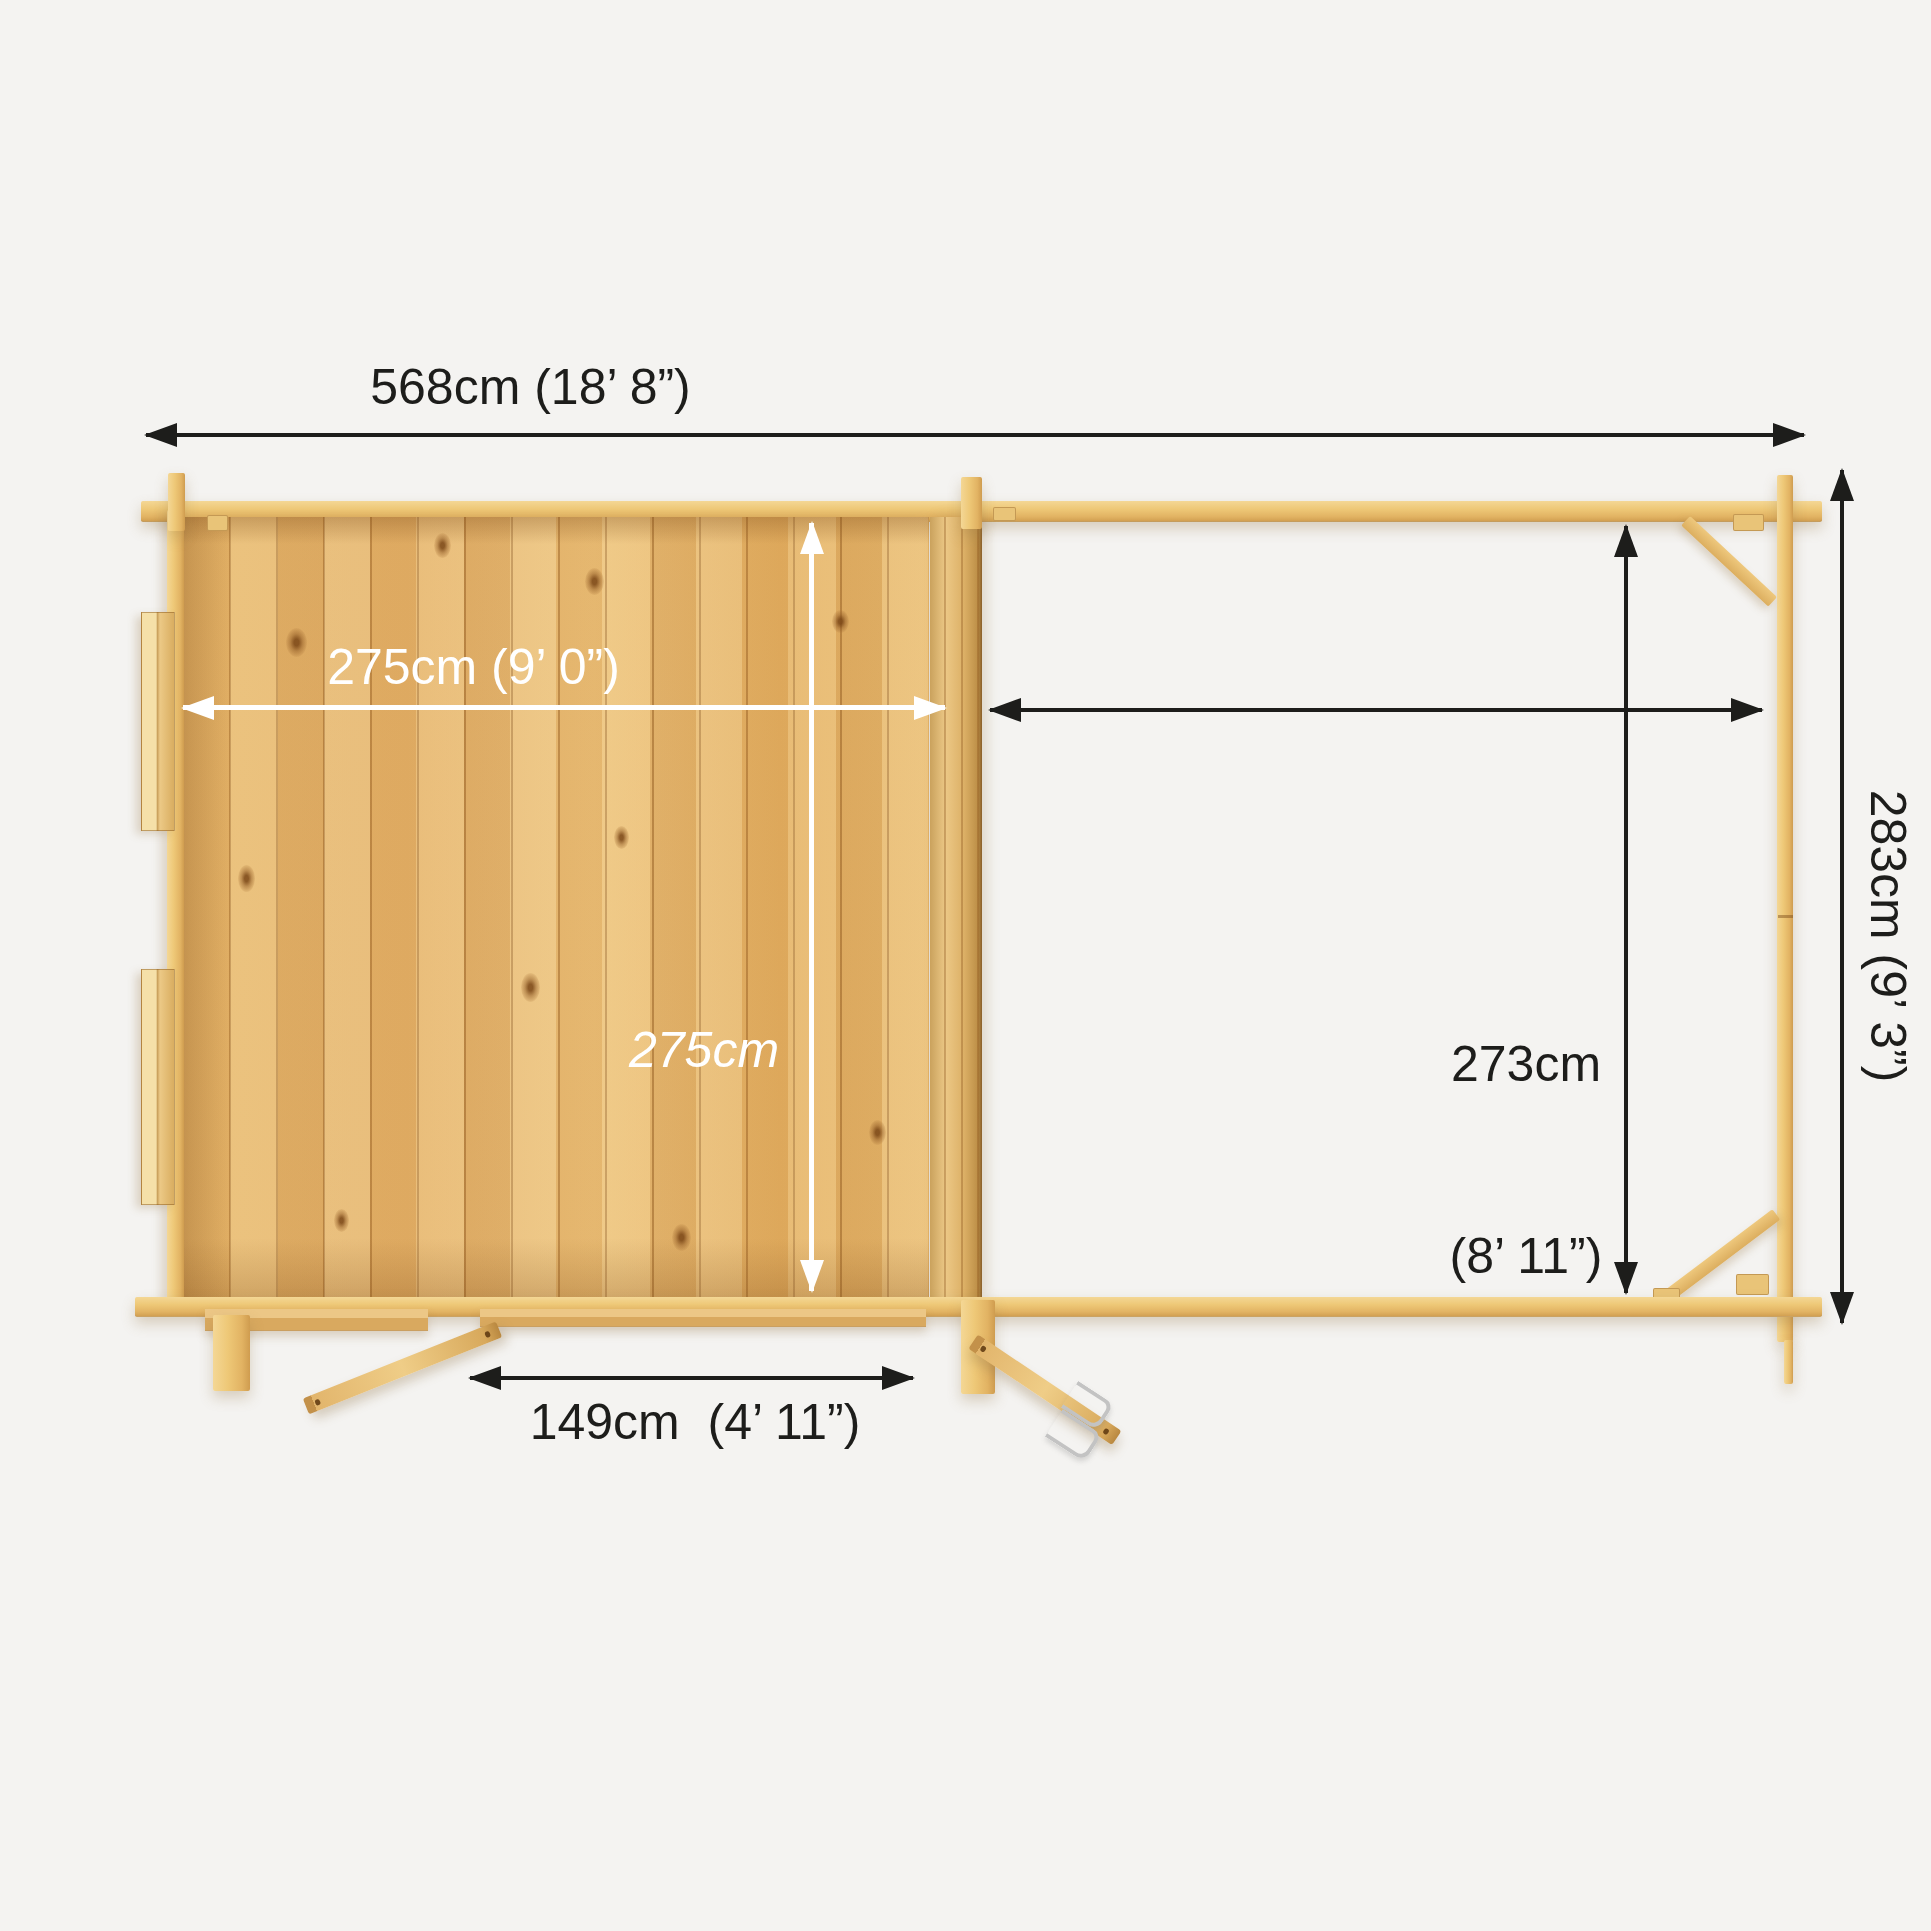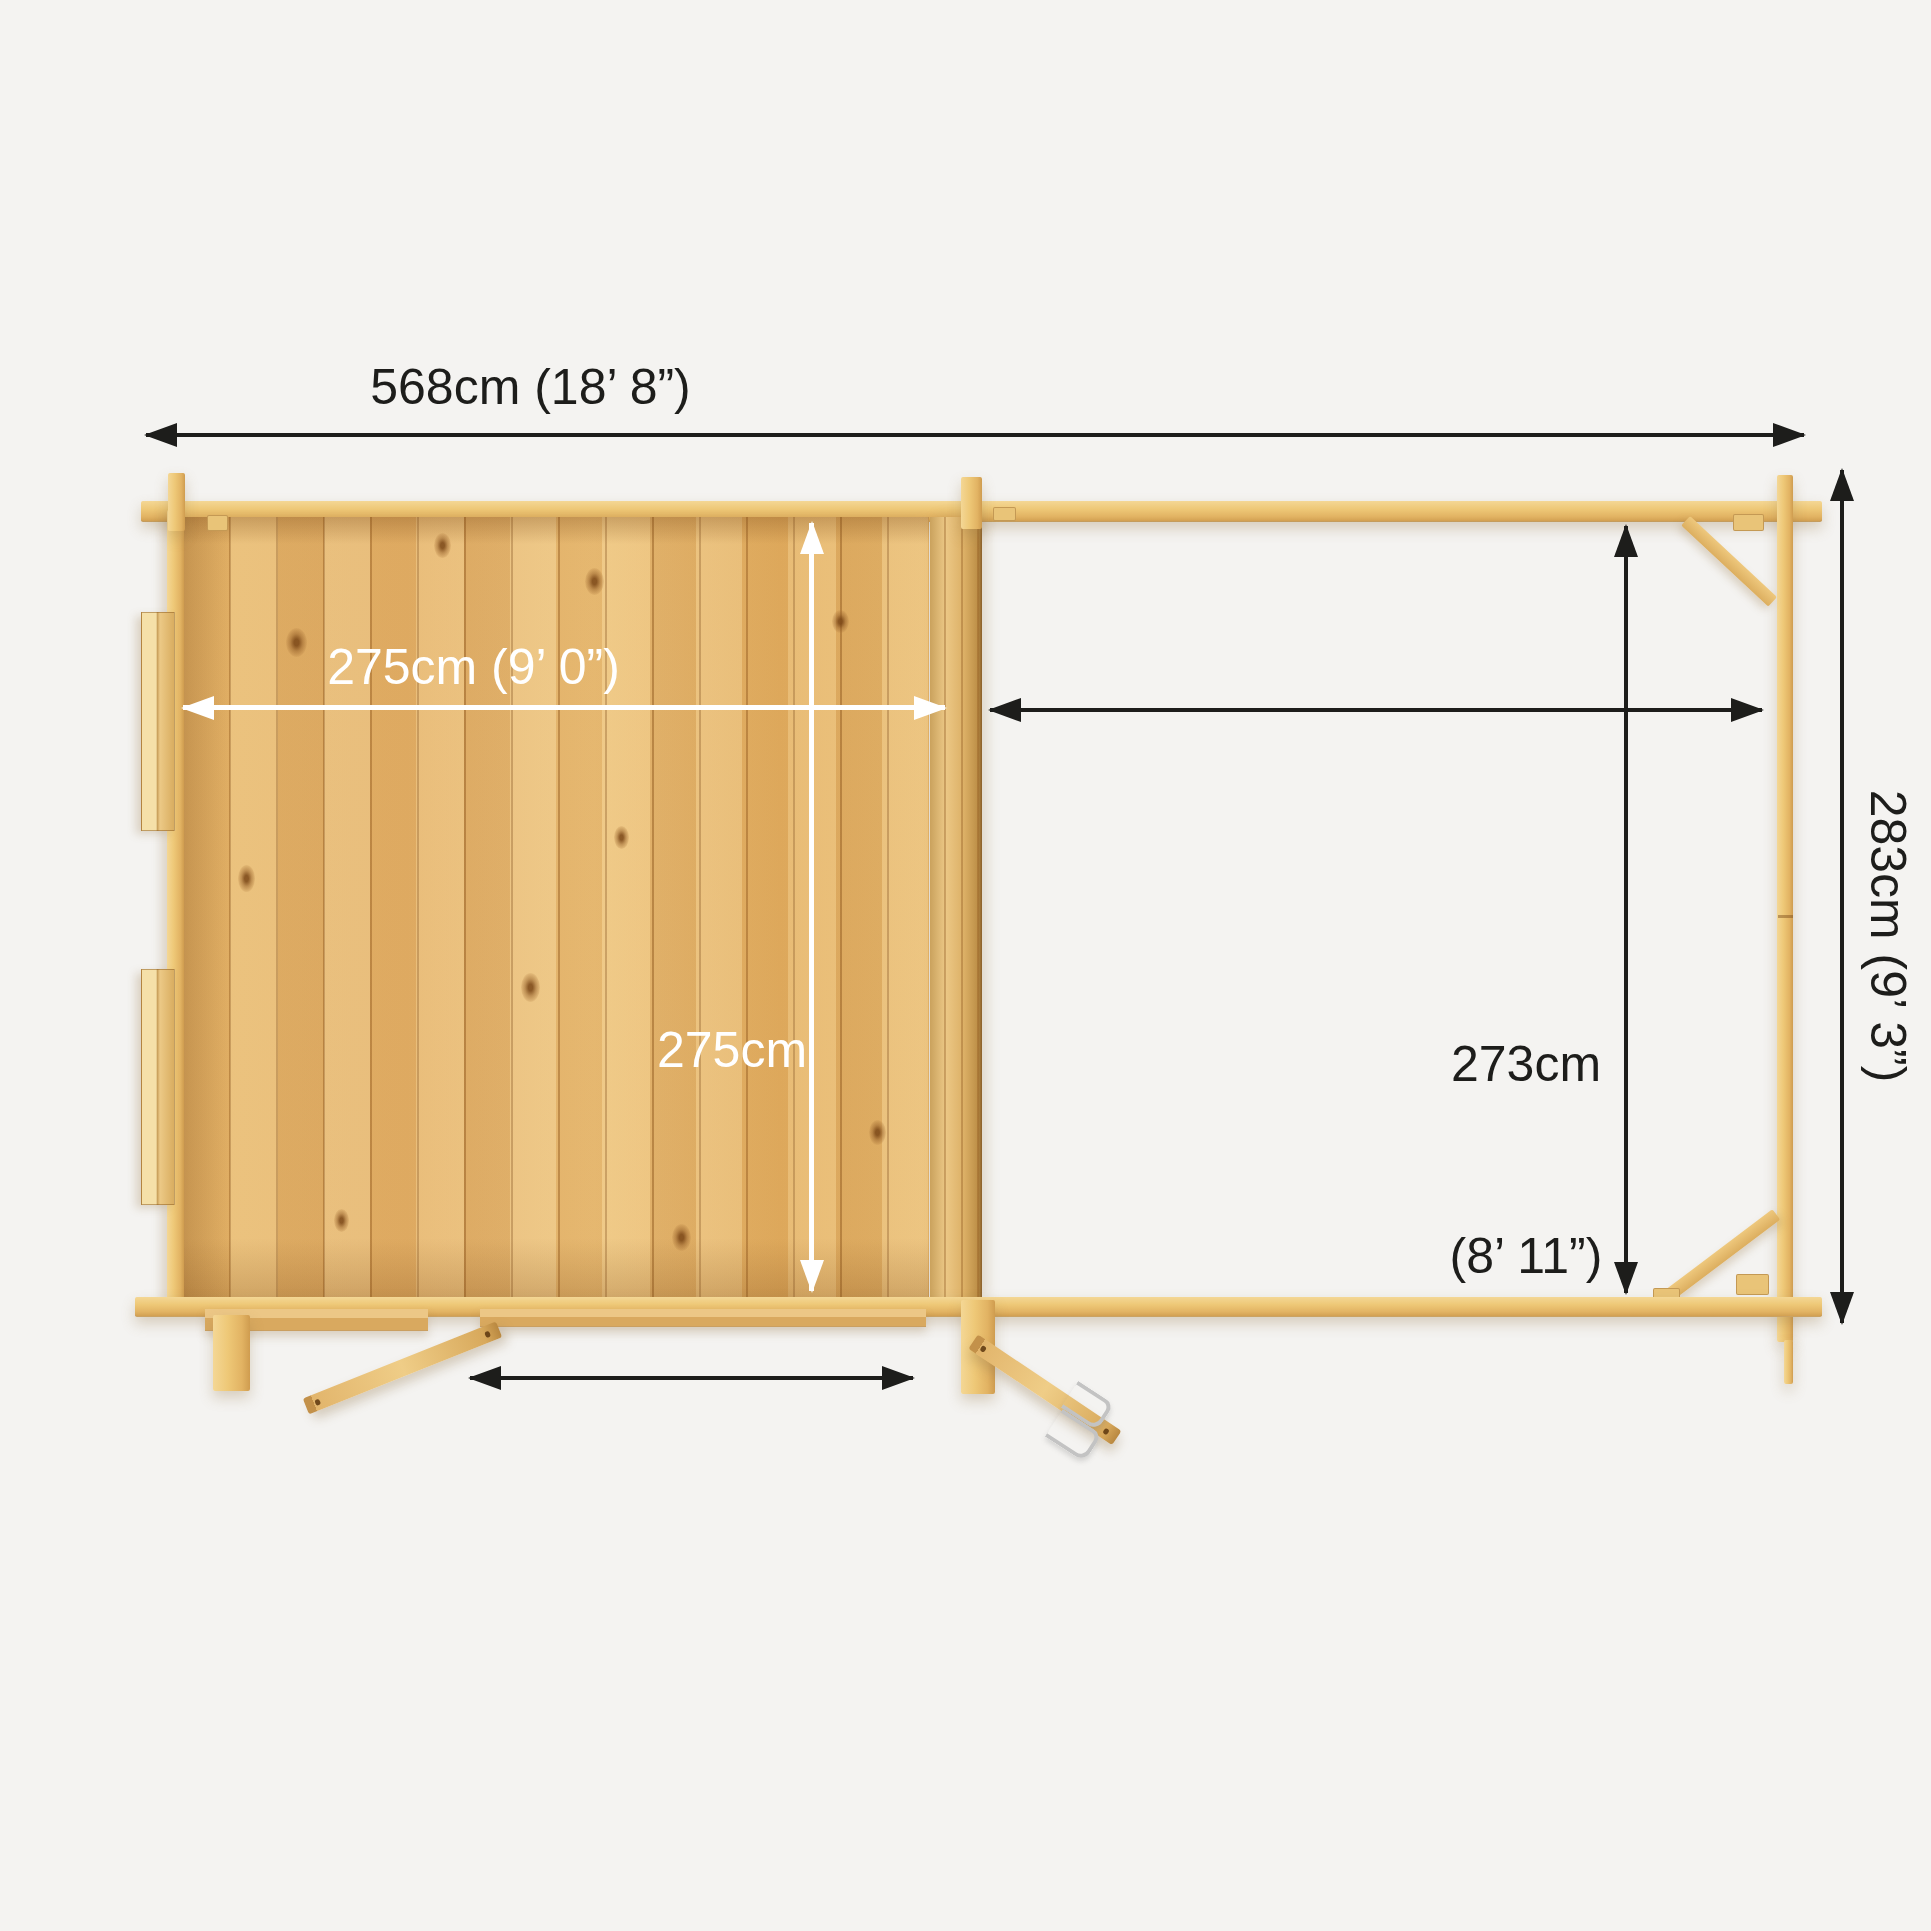--- a/index.html
+++ b/index.html
@@ -117,21 +117,21 @@
   
   .dim-label{
     position:absolute;font-size:50px;color:var(--text-dark,#1d1d1b);
     white-space:pre;text-align:center;line-height:56px;
   }
   .dim-label.white{color:var(--text-white,#ffffff);text-align:center;}
   .two-line{line-height:64px;}
   #label-568{left:241px;top:359px;width:579px;}
   #label-275h{left:203px;top:639px;width:541px;}
   #label-249{left:1043px;top:637px;width:377px;}
-  #label-275v{left:587px;top:890px;width:290px;}
+  #label-275v{left:559px;top:890px;width:290px;font-style:italic;}
   #label-273{left:1381px;top:904px;width:290px;}
   #label-283{left:1696px;top:909px;width:386px;height:54px;transform:rotate(90deg);}
   #label-149{left:444px;top:1394px;width:502px;}
 </style>
 </head>
 <body>
 
 <div class="canvas">
 
   <div class="wood" id="top-beam"></div>
@@ -212,15 +212,16 @@
   <div class="dim-label" id="label-568">568cm (18’ 8”)</div>
   <div class="dim-label white" id="label-275h">275cm (9’ 0”)</div>
   <div class="dim-label white two-line" id="label-275v">
     <div>275cm</div>
   </div>
   <div class="dim-label two-line" id="label-273">
     <div>273cm</div>
     <div>(8’ 11”)</div>
   </div>
   <div class="dim-label" id="label-283">283cm (9’ 3”)</div>
+  <div class="dim-label" id="label-149">149cm  (4’ 11”)</div>
 
 </div>
 
 
 </body></html>

